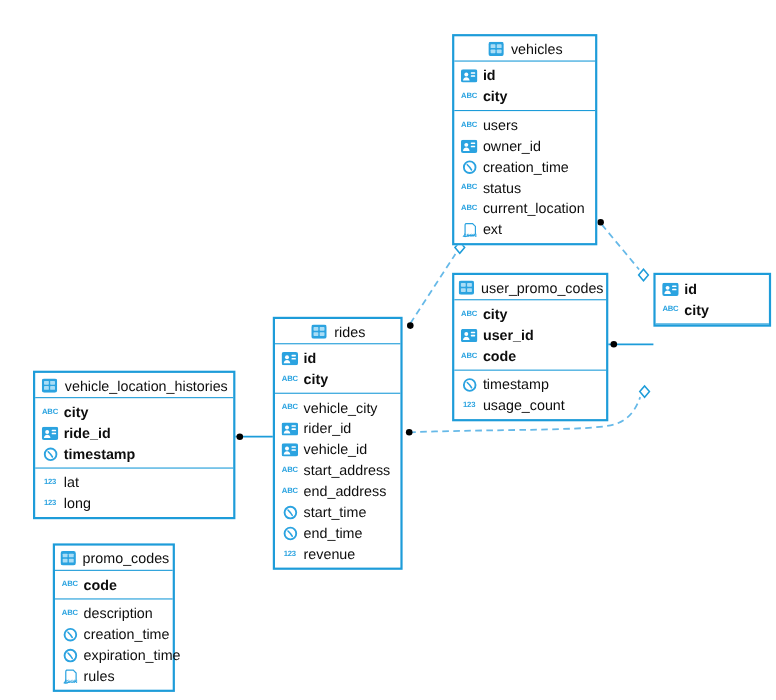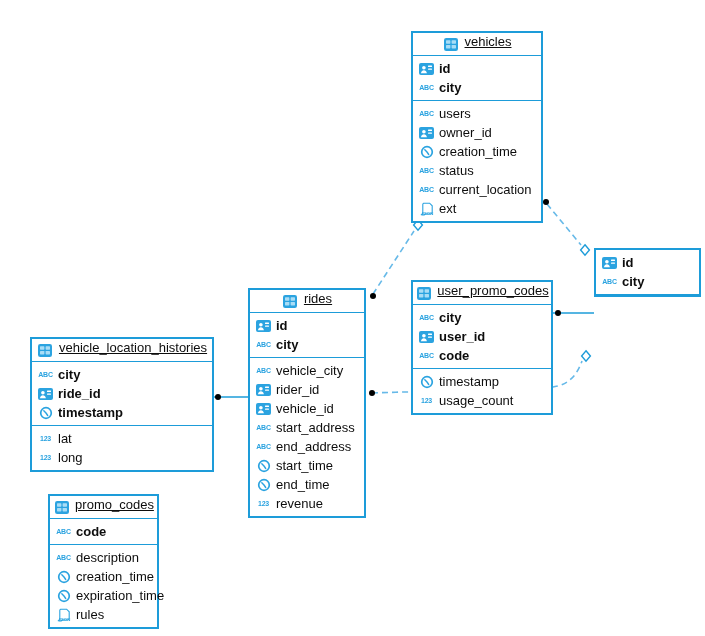--- a/index.html
+++ b/index.html
@@ -6,36 +6,35 @@
   #canvas{
     position:relative;width:705px;height:636px;background:#ffffff;overflow:hidden;
     font-family:"Liberation Sans",sans-serif;color:#0d0d0d;
   }
   #rel-layer{position:absolute;left:0;top:0;width:705px;height:636px;}
   .tbl{
     position:absolute;background:#fff;border:2px solid #1d9cd9;
     font-size:13px;box-sizing:border-box;
   }
   .hd{
-    display:flex;justify-content:center;gap:5px;
+    display:flex;align-items:center;justify-content:center;gap:5px;
     height:20px;padding:1px 4px;border-bottom:1.5px solid #1d9cd9;
     white-space:nowrap;
-    text-decoration:underline;
   }
   .hd .nm{font-size:13px;}
   .sec{padding:3px 0;}
   .sec.keys{border-bottom:1.5px solid #1d9cd9;}
   .row{display:flex;align-items:center;height:19px;padding:0 5px;gap:4px;white-space:nowrap;text-align:right;}
   .row.key .fname{font-weight:700;}
   .ic{width:17px;min-width:17px;display:flex;justify-content:center;align-items:center;}
   .ic svg{display:block;}
   .tico{font-size:7px;font-weight:700;color:#2ba3e0;letter-spacing:-0.2px;line-height:1;}
   
   #t-vehicles{left:411px;top:31px;width:132px;}
-  #t-user_promo_codes{left:411px;top:248px;width:142px;margin-top:32px;}
+  #t-user_promo_codes{left:411px;top:248px;width:142px;}
   #t-users{left:594px;top:248px;width:107px;}
   #t-rides{left:248px;top:288px;width:118px;}
   #t-vlh{left:30px;top:337px;width:184px;}
   #t-promo{left:48px;top:494px;width:111px;}
 </style>
 </head>
 <body>
 
 <div id="canvas">
 

